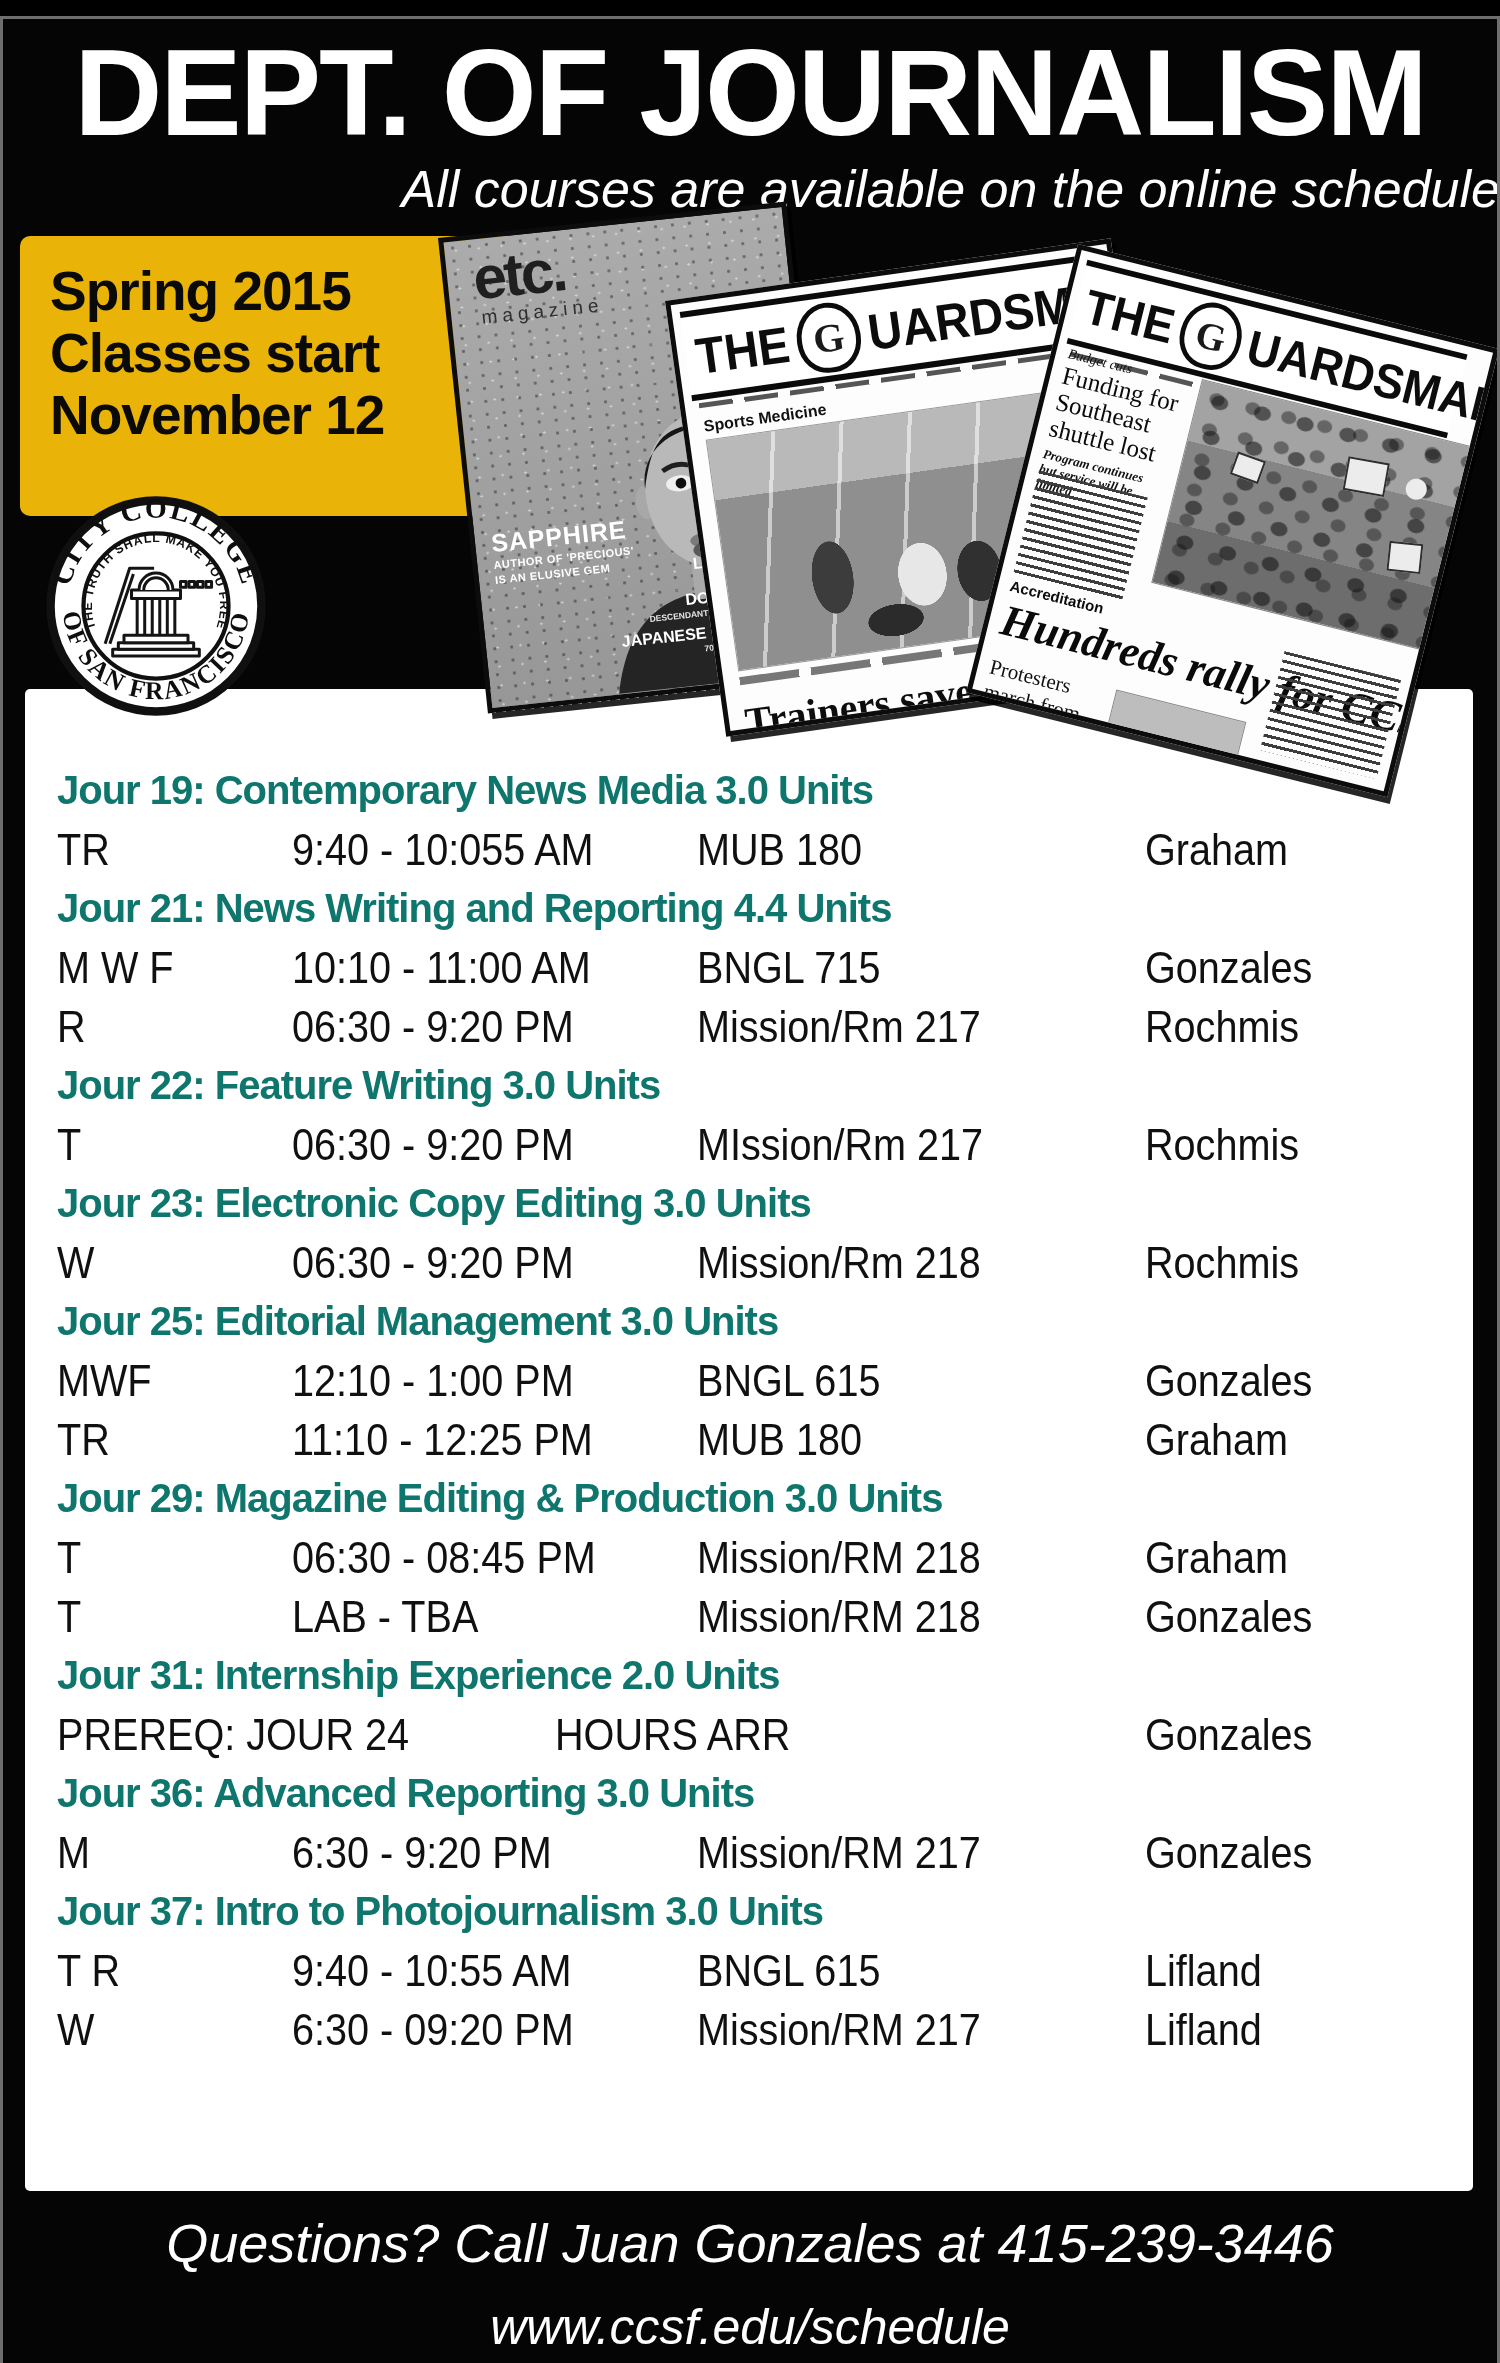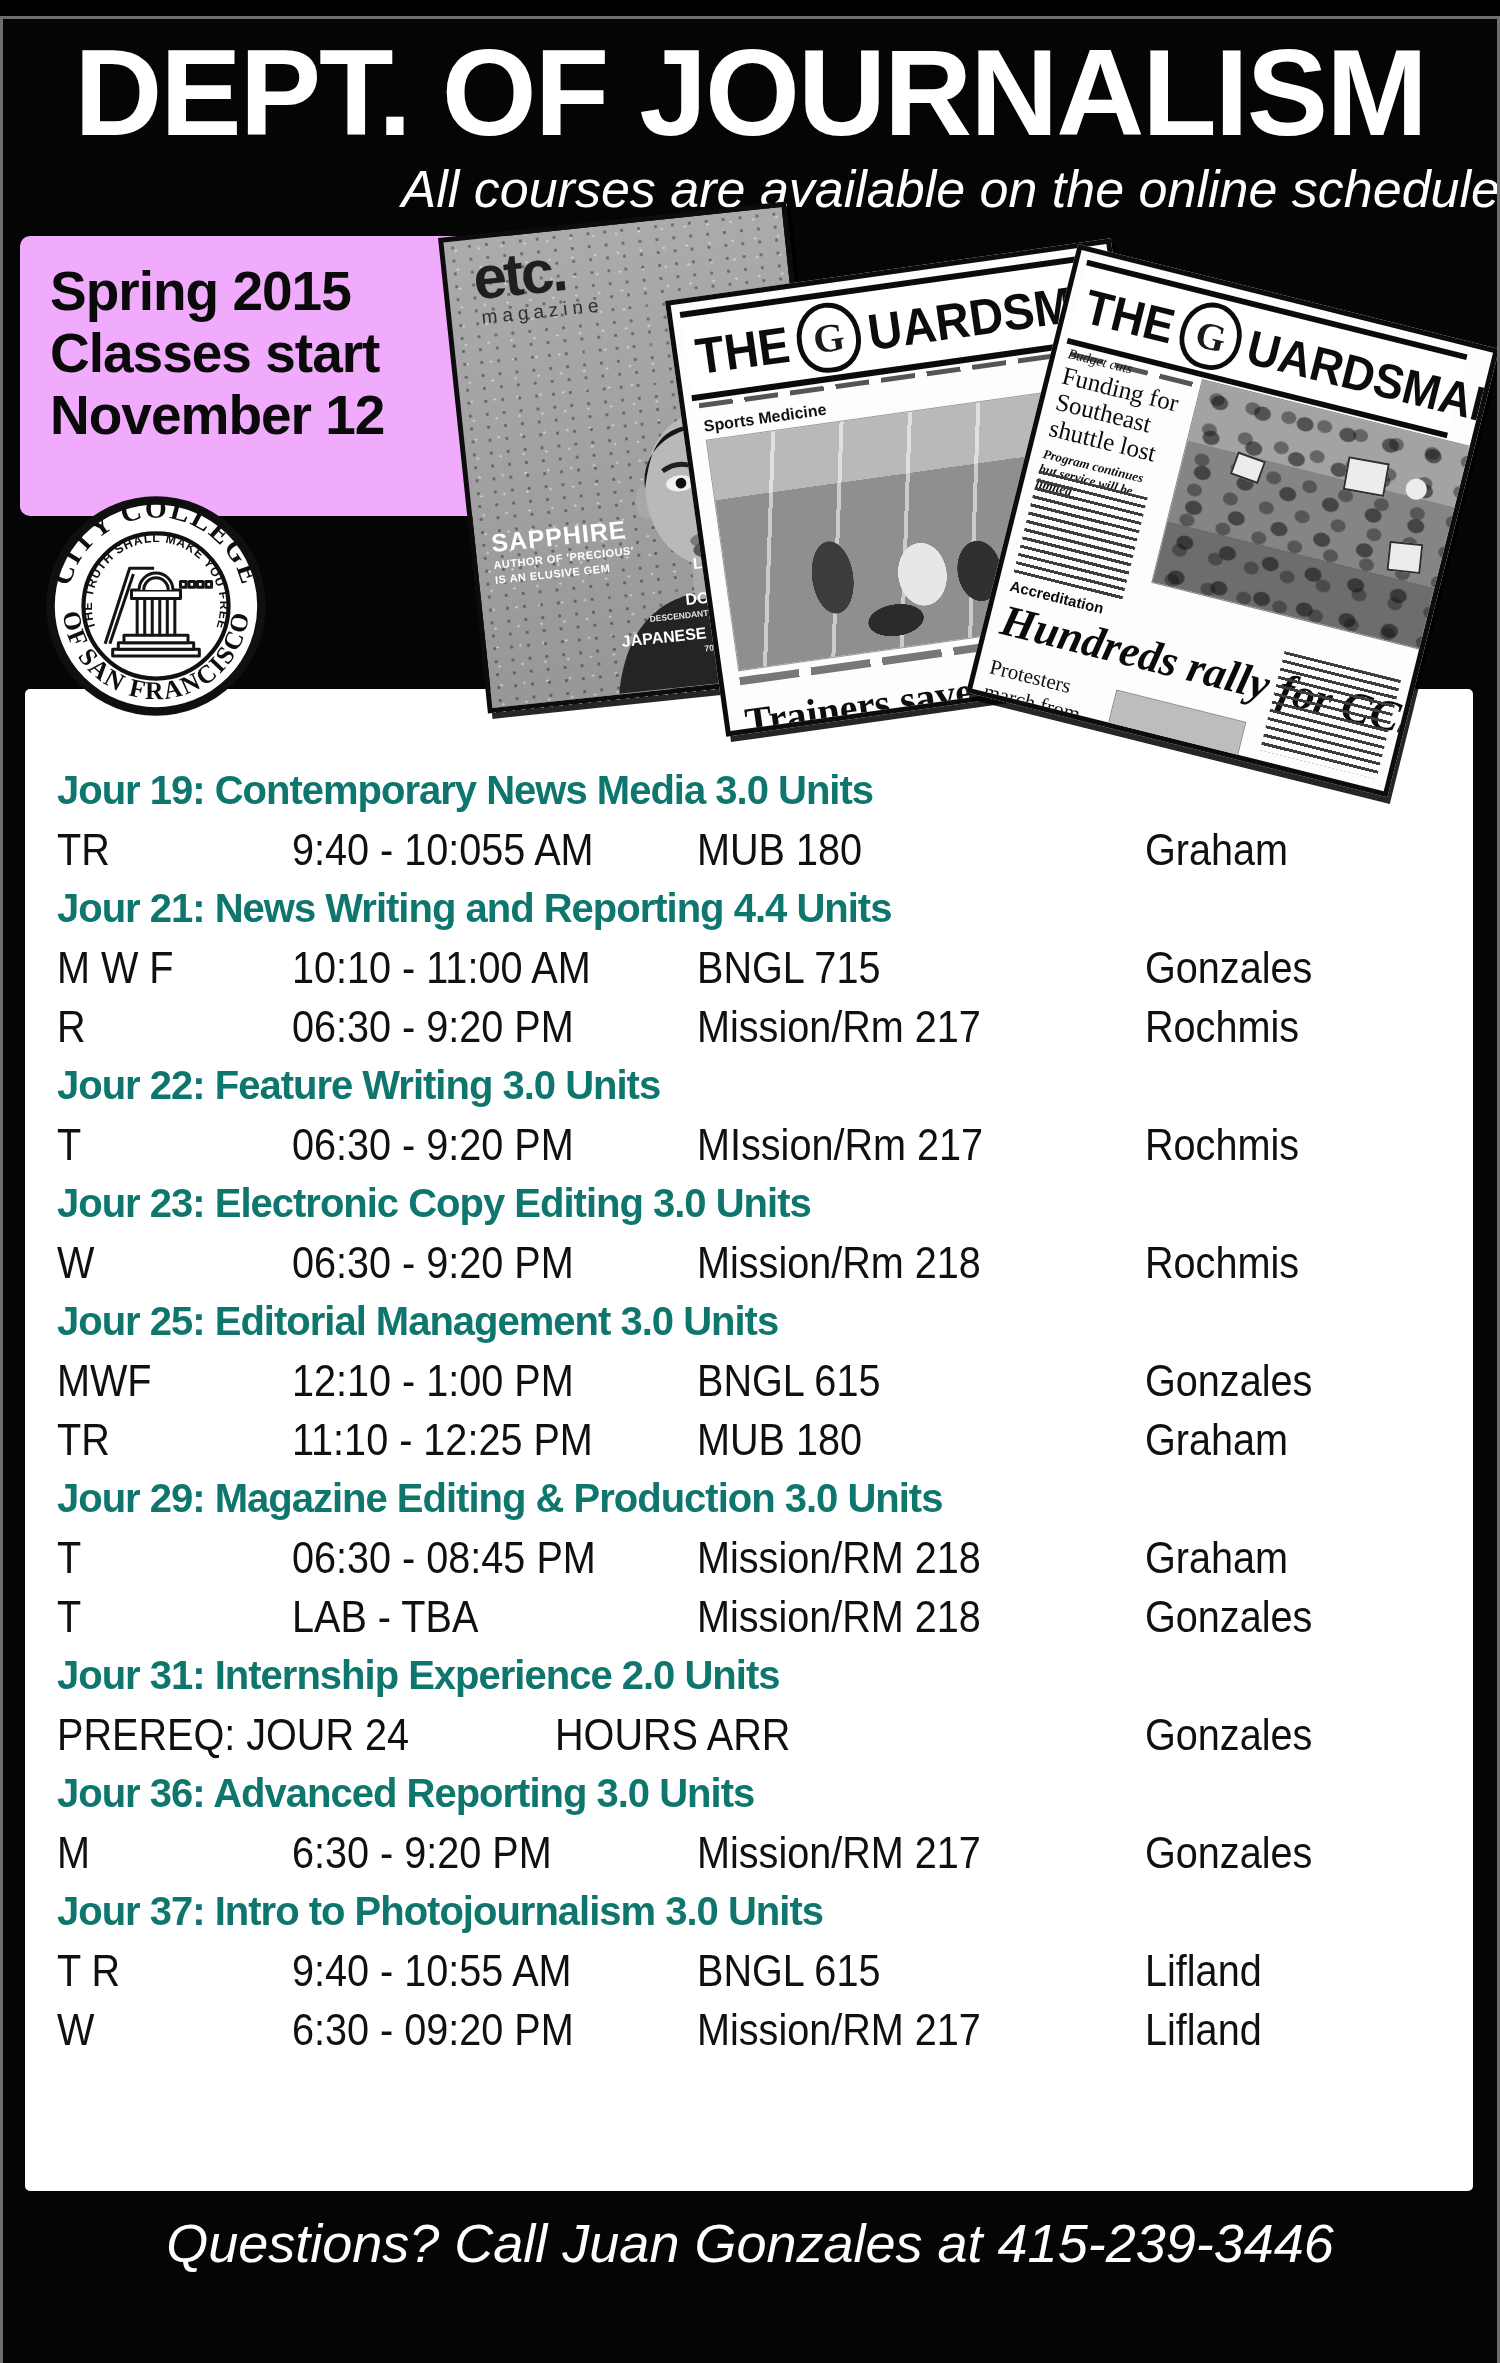--- a/index.html
+++ b/index.html
@@ -7,21 +7,21 @@
         font-family:"Liberation Sans",sans-serif;margin:16px auto;}
   #page::after{content:'';position:absolute;inset:0;box-shadow:inset 0 0 0 3px #6e6e6e;pointer-events:none;z-index:50;}
 
   
   .hdr-title{position:absolute;top:16px;left:0;width:100%;text-align:center;color:#fff;
              font-size:122px;font-weight:700;letter-spacing:-2px;line-height:1.0;white-space:nowrap;}
   .hdr-sub{position:absolute;top:143px;left:0;width:100%;text-align:right;color:#fff;
            font-size:52px;font-style:italic;font-weight:400;white-space:nowrap;}
 
   
-  .info-panel{position:absolute;left:20px;top:220px;width:672px;height:280px;background:#f0abfc;border-radius:10px;z-index:1;}
+  .info-panel{position:absolute;left:20px;top:220px;width:672px;height:280px;background:#eab308;border-radius:10px;z-index:1;}
   .info-panel .ln{margin:0 0 0 30px;font-size:55px;font-weight:700;color:#0a0a0a;line-height:62px;letter-spacing:-1px;}
   .info-panel .ln:first-child{margin-top:24px;}
 
   
 
   
   .course-panel{position:absolute;left:25px;top:673px;width:1448px;height:1502px;background:#fff;border-radius:5px;z-index:1;}
   .course-list{position:absolute;left:32px;top:72px;right:20px;}
   .course-title{height:59px;line-height:59px;font-size:40px;font-weight:700;color:#0f766e;
                 letter-spacing:-1px;white-space:nowrap;}
@@ -332,14 +332,15 @@
         <div class="course-row">
           <span class="c-days">W</span>
           <span class="c-time">6:30 - 09:20 PM</span>
           <span class="c-loc">Mission/RM 217</span>
           <span class="c-inst">Lifland</span>
         </div>
       </div>
   </div>
 
   <div class="ftr-line1">Questions? Call Juan Gonzales at 415-239-3446</div>
+  <div class="ftr-line2">www.ccsf.edu/schedule</div>
 
 </div>
 
 </body></html>

